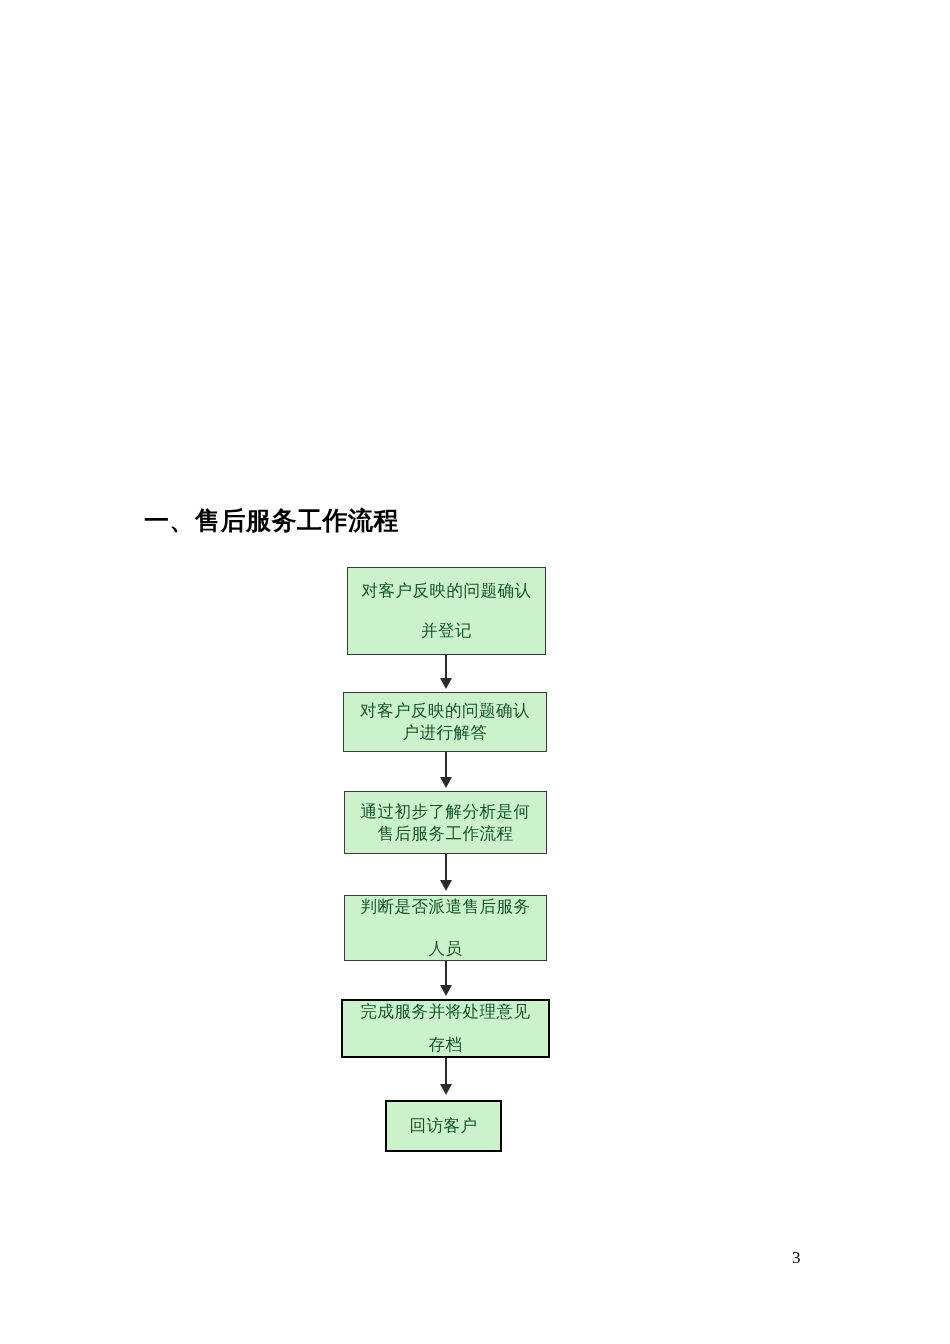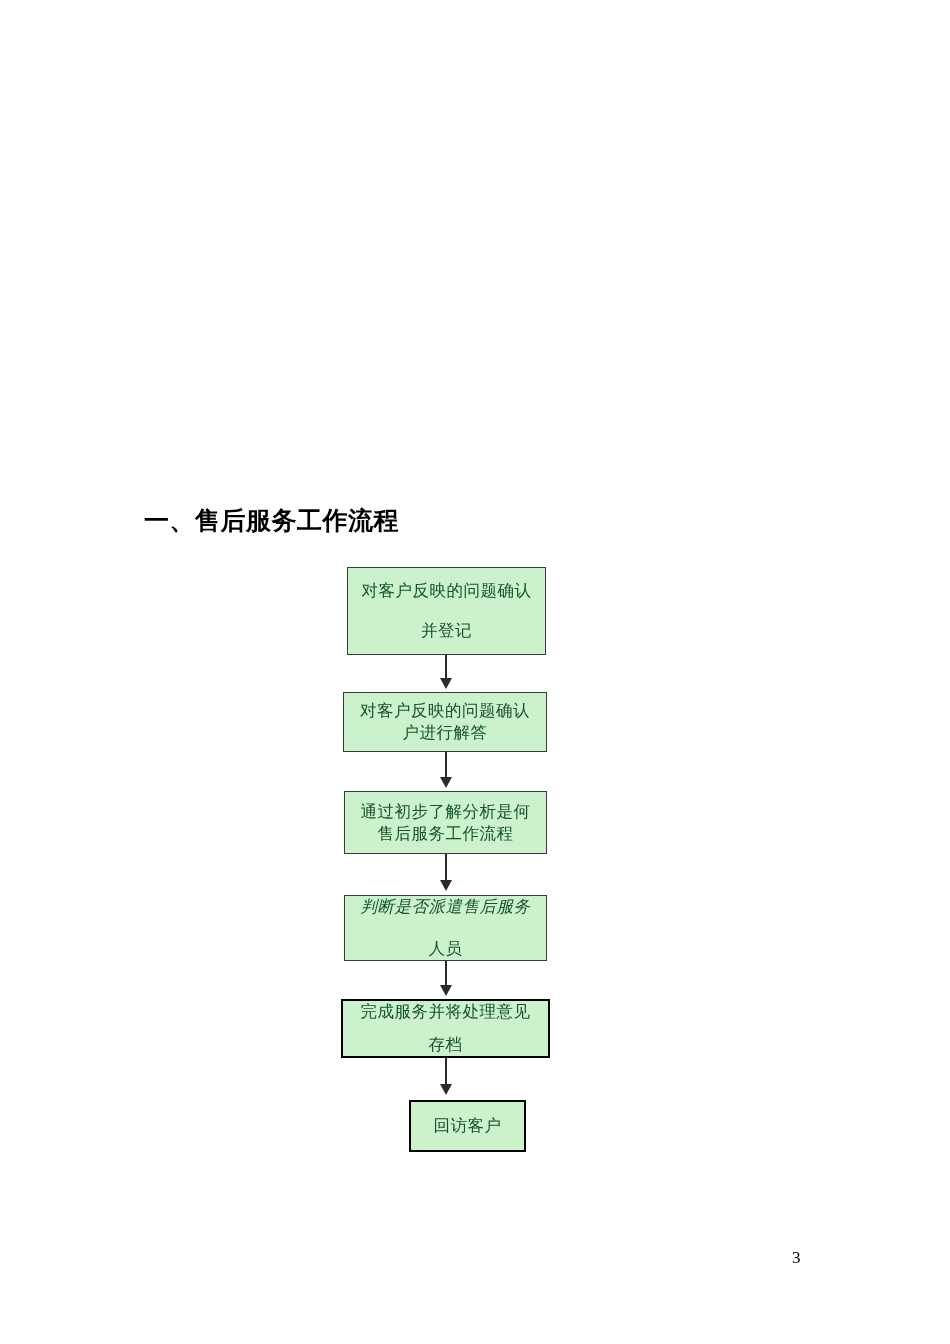--- a/index.html
+++ b/index.html
@@ -61,23 +61,23 @@
     display: block;
     white-space: nowrap;
   }
 
   
   .n1 { left: 347px; top: 567px;  width: 199px; height: 88px; }
   .n1 .ln:first-child { margin-bottom: 18px; }
   .n2 { left: 343px; top: 692px;  width: 204px; height: 60px; }
   .n3 { left: 344px; top: 791px;  width: 203px; height: 63px; }
   .n4 { left: 344px; top: 895px;  width: 203px; height: 66px; }
-  .n4 .ln:first-child { margin-bottom: 20px; font-style: italic; }
+  .n4 .ln:first-child { margin-bottom: 20px; }
   .n5 { left: 341px; top: 999px;  width: 209px; height: 59px; gap: 11px; }
-  .n6 { left: 385px; top: 1100px; width: 117px; height: 52px; margin-left: 24px; }
+  .n6 { left: 385px; top: 1100px; width: 117px; height: 52px; }
 
   
   .connector {
     position: absolute;
     width: 2px;
     background: #2b2b2b;
     left: 445px;
   }
   .arrowhead {
     position: absolute;

